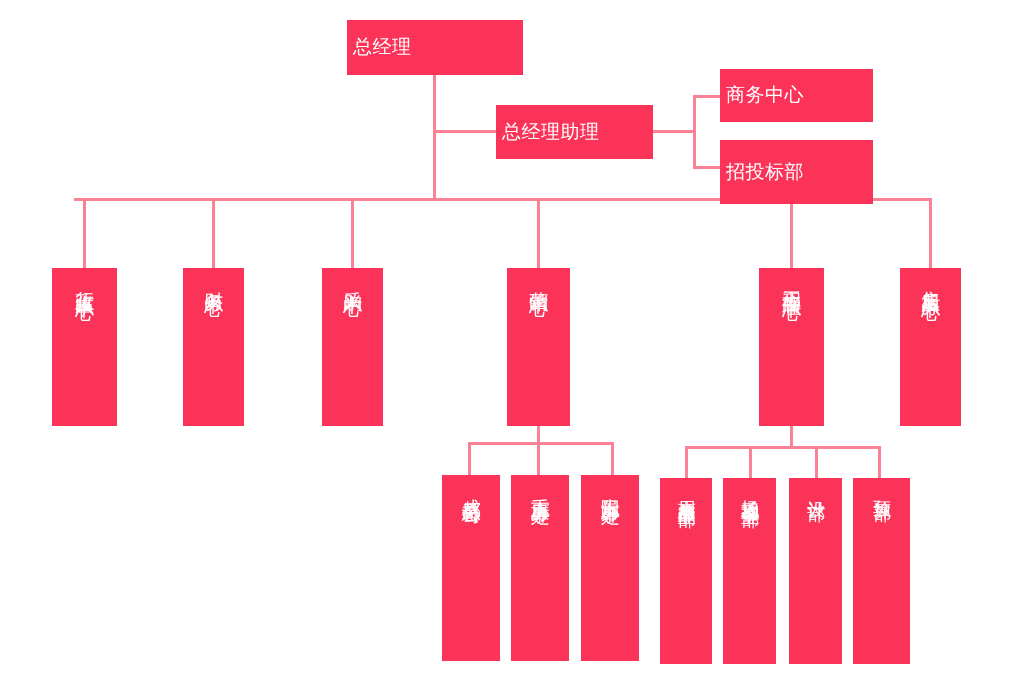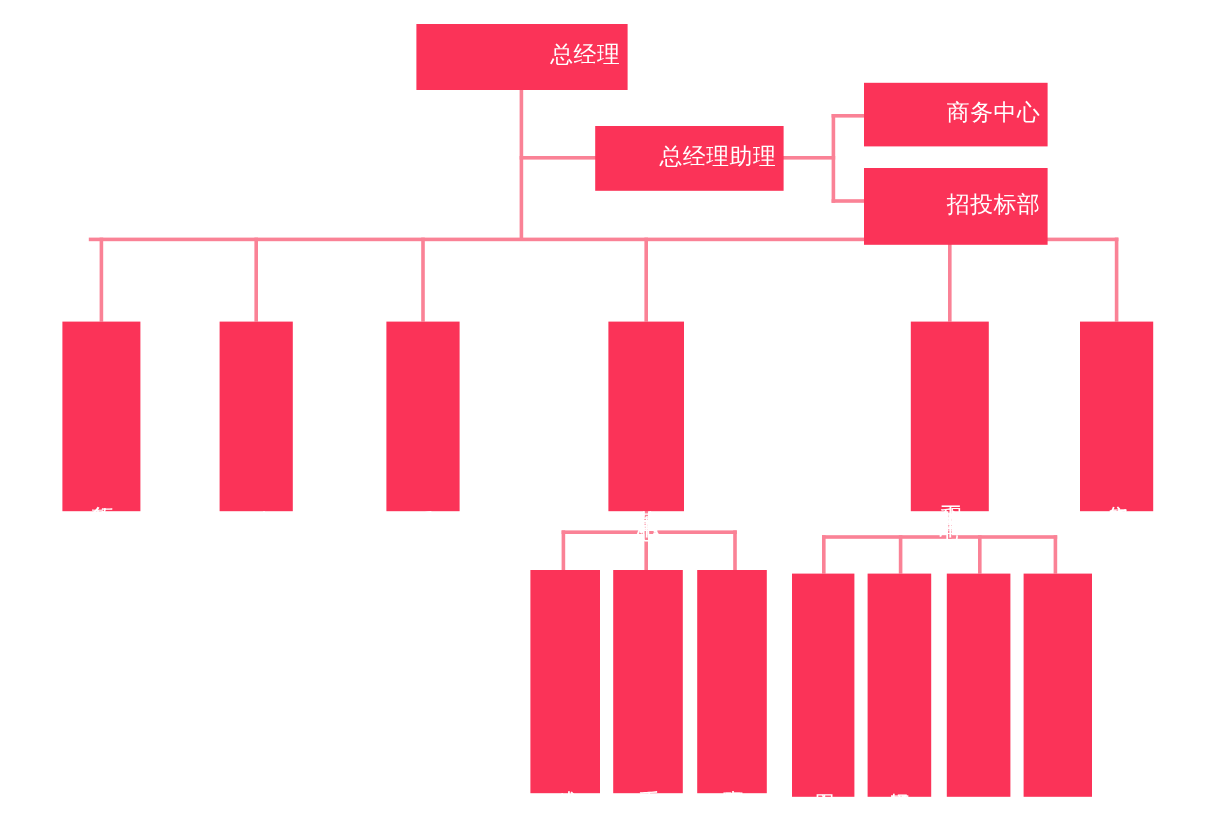--- a/index.html
+++ b/index.html
@@ -17,21 +17,21 @@
     height: 694px;
     background: #ffffff;
     overflow: hidden;
   }
   .node {
     position: absolute;
     background: #fb3358;
     color: #ffffff;
     display: flex;
     align-items: center;
-    justify-content: flex-end;
+    justify-content: flex-start;
     box-sizing: border-box;
     line-height: 1.18;
     text-align: center;
     letter-spacing: 0.5px;
   }
   .node.horiz {
     font-size: 19px;
     padding: 2px 6px;
   }
   .node.vert {

